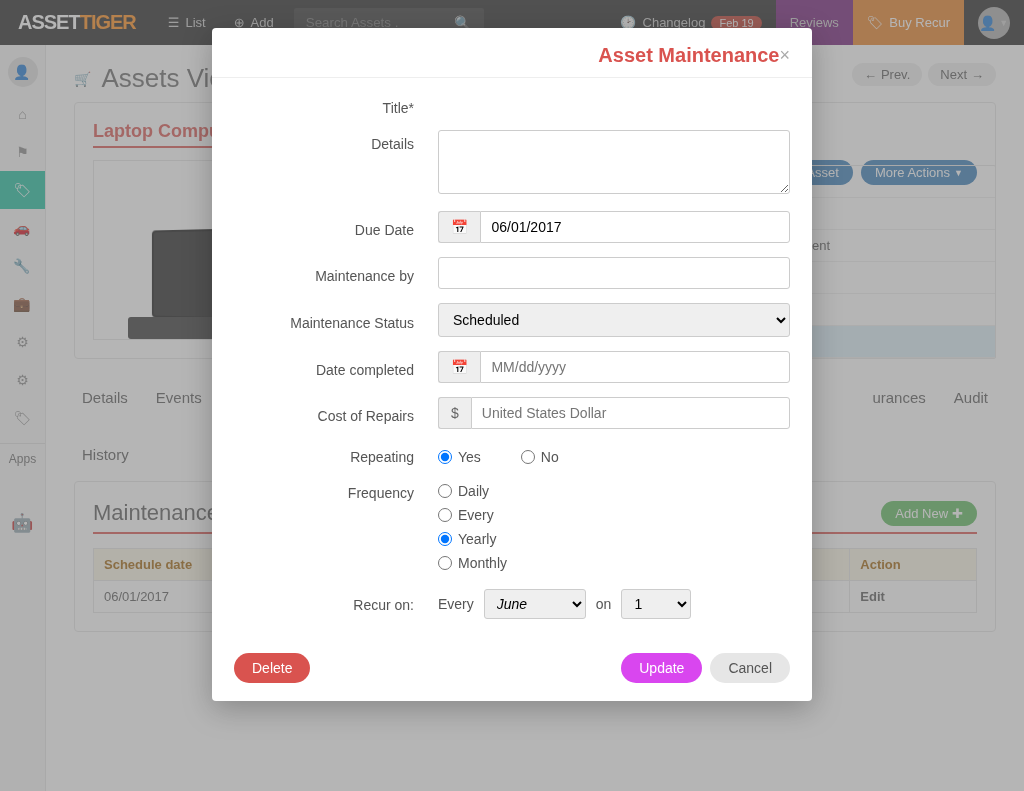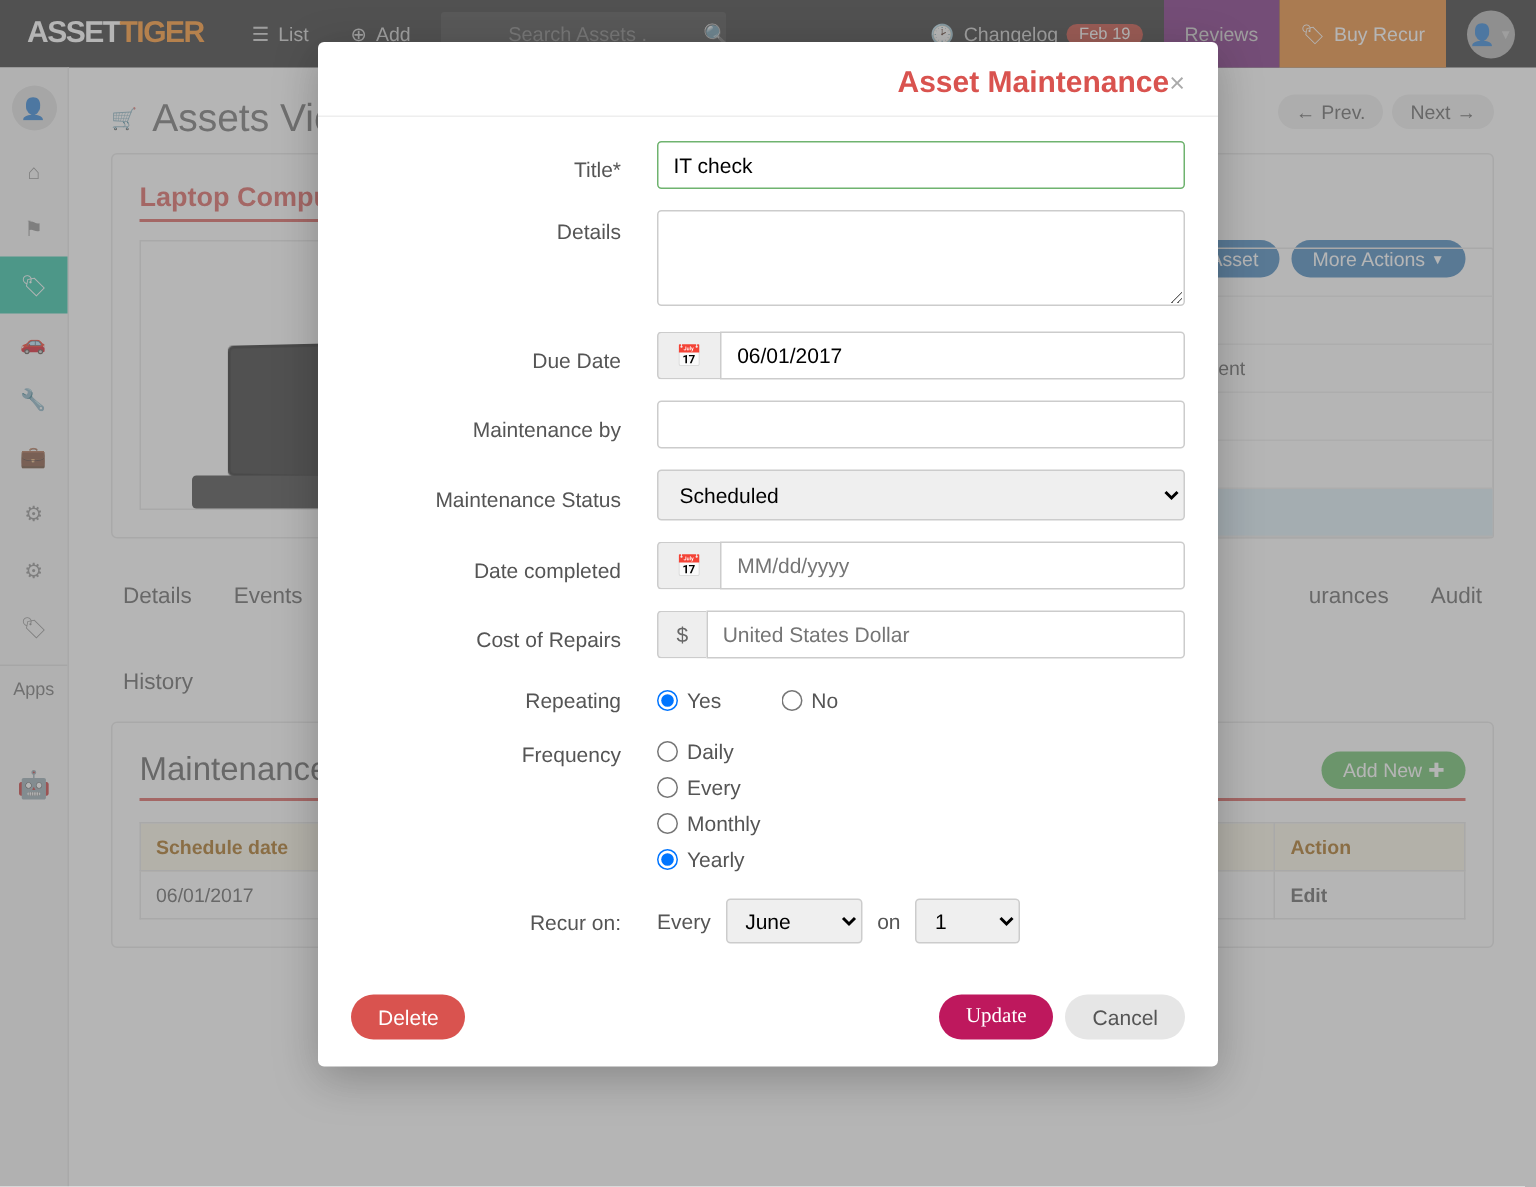--- a/index.html
+++ b/index.html
@@ -5,21 +5,21 @@
 * { box-sizing: border-box; margin: 0; padding: 0; }
 body { font-family: -apple-system, "Helvetica Neue", Arial, sans-serif; font-size: 14px; color: #555; background: #fff; width: 1024px; height: 791px; overflow: hidden; position: relative; }
 
 
 .topnav { height: 45px; background: #222; display: flex; align-items: center; color: #ccc; }
 .logo { font-size: 20px; font-weight: 800; letter-spacing: -1px; padding: 0 18px; }
 .logo .asset { color: #fff; }
 .logo .tiger { color: #ff8c1a; }
 .topnav-item { padding: 0 14px; height: 100%; display: flex; align-items: center; gap: 6px; cursor: pointer; font-size: 13px; }
 .topnav-search { background: #333; height: 30px; width: 190px; display: flex; align-items: center; padding: 0 12px; border-radius: 2px; margin-left: 6px; color: #888; }
-.topnav-search input { background: transparent; border: none; color: #ccc; outline: none; width: 130px; margin-left: 33px; }
+.topnav-search input { background: transparent; border: none; color: #ccc; outline: none; width: 130px; }
 .topnav-spacer { flex: 1; }
 .badge-date { background: #c0392b; border-radius: 10px; padding: 1px 8px; font-size: 11px; color: #fff; }
 .topnav-reviews { background: #701a75; }
 .topnav-buytags { background: #e67e22; color: #fff; }
 .topnav-avatar { width: 32px; height: 32px; border-radius: 50%; background: #aaa; margin: 0 14px; display: flex; align-items: center; justify-content: center; }
 
 
 .leftrail { position: absolute; top: 45px; left: 0; width: 46px; background: #f7f7f7; border-right: 1px solid #e5e5e5; height: calc(100% - 45px); display: flex; flex-direction: column; align-items: center; padding-top: 6px; }
 .leftrail .rail-avatar { width: 30px; height: 30px; border-radius: 50%; background: #ddd; display:flex; align-items:center; justify-content:center; color:#888; margin:6px 0 8px; }
 .leftrail .rail-item { width: 100%; height: 38px; display: flex; align-items: center; justify-content: center; color: #888; cursor: pointer; position: relative; }
@@ -78,21 +78,21 @@
 .input-group input { border-radius:0 3px 3px 0 !important; }
 .radio-group { display:flex; gap:40px; padding-top:6px; }
 .radio-stack { display:flex; flex-direction:column; gap:8px; padding-top:4px; }
 .radio-item { display:flex; align-items:center; gap:6px; font-size:14px; }
 .radio-item input { width:14px; height:14px; }
 .recur-row { display:flex; align-items:center; gap:10px; padding-top:4px; }
 .recur-row select { border:1px solid #ccc; border-radius:3px; padding:5px 8px; font-size:14px; }
 .modal-footer { padding:14px 22px 18px; display:flex; justify-content:space-between; }
 .btn { border:none; border-radius:16px; padding:7px 18px; font-size:14px; cursor:pointer; }
 .btn-danger { background:#d9534f; color:#fff; }
-.btn-primary { background:#be185d; color:#fff;font-family:Liberation Serif, serif; }
+.btn-primary { background:#d946ef; color:#fff; }
 .btn-default { background:#e6e6e6; color:#555; }
 .footer-right { display:flex; gap:8px; }
 </style>
 </head>
 <body>
 
 <div class="topnav">
   <div class="logo">
     <span class="asset">ASSET</span><span class="tiger">TIGER</span>
   </div>
@@ -250,21 +250,20 @@
 <div class="overlay">
   <div class="modal">
     <div class="modal-header">
       <h2>Asset Maintenance</h2>
       <span class="modal-close">×</span>
     </div>
     <div class="modal-body">
 
       <div class="form-row">
         <div class="form-label">Title*</div>
-        <div class="form-field"><input type="text" class="title-input" value="IT check" style=""></div>
       </div>
 
       <div class="form-row top">
         <div class="form-label">Details</div>
         <div class="form-field"><textarea style=""></textarea></div>
       </div>
 
       <div class="form-row">
         <div class="form-label">Due Date</div>
         <div class="form-field">
@@ -331,37 +330,37 @@
           <div class="radio-stack">
             <label class="radio-item">
                 <input type="radio" name="freq" style="">
                 <span>Daily</span>
               </label>
             <label class="radio-item">
                 <input type="radio" name="freq" style="">
                 <span>Every</span>
               </label>
             <label class="radio-item">
+                <input type="radio" name="freq" checked="" style="">
+                <span>Yearly</span>
+              </label>
+            <label class="radio-item">
                 <input type="radio" name="freq" style="">
                 <span>Monthly</span>
               </label>
-            <label class="radio-item">
-                <input type="radio" name="freq" checked="" style="">
-                <span>Yearly</span>
-              </label>
           </div>
         </div>
       </div>
 
       <div class="form-row">
         <div class="form-label">Recur on:</div>
         <div class="form-field">
           <div class="recur-row">
             <span>Every</span>
-            <select style="width:91px;"><option>June</option></select>
+            <select style="width:102px;font-style:italic;"><option>June</option></select>
             <span>on</span>
             <select style="width:70px;"><option>1</option></select>
           </div>
         </div>
       </div>
 
     </div>
     <div class="modal-footer">
       <button class="btn btn-danger">Delete</button>
       <div class="footer-right">

